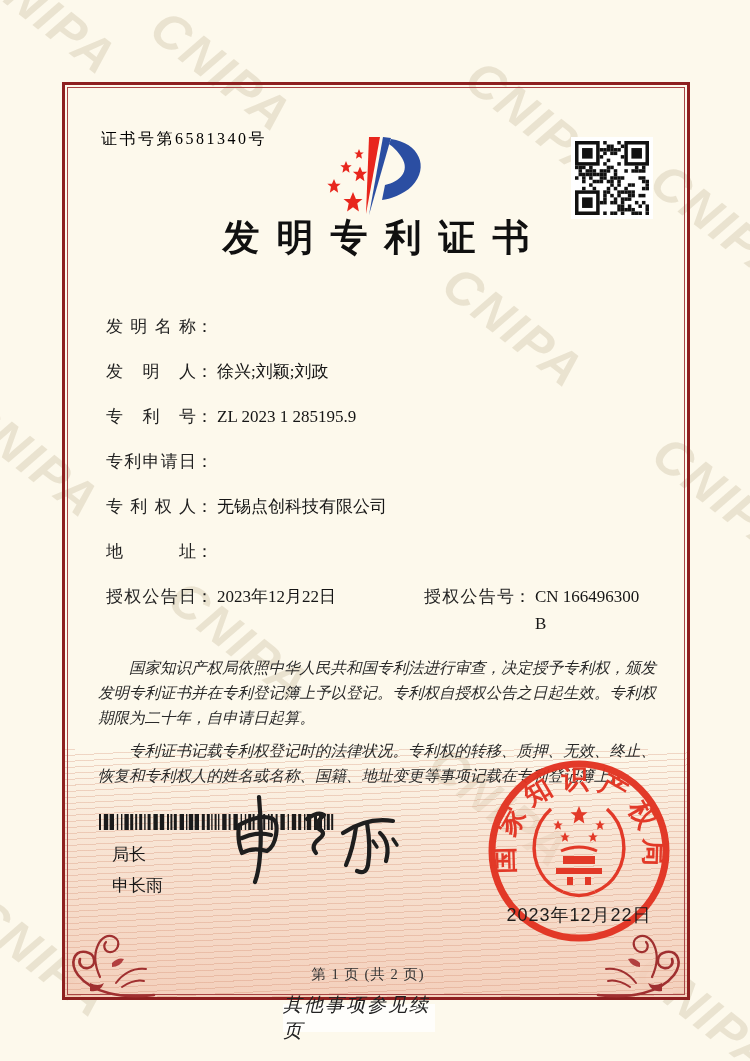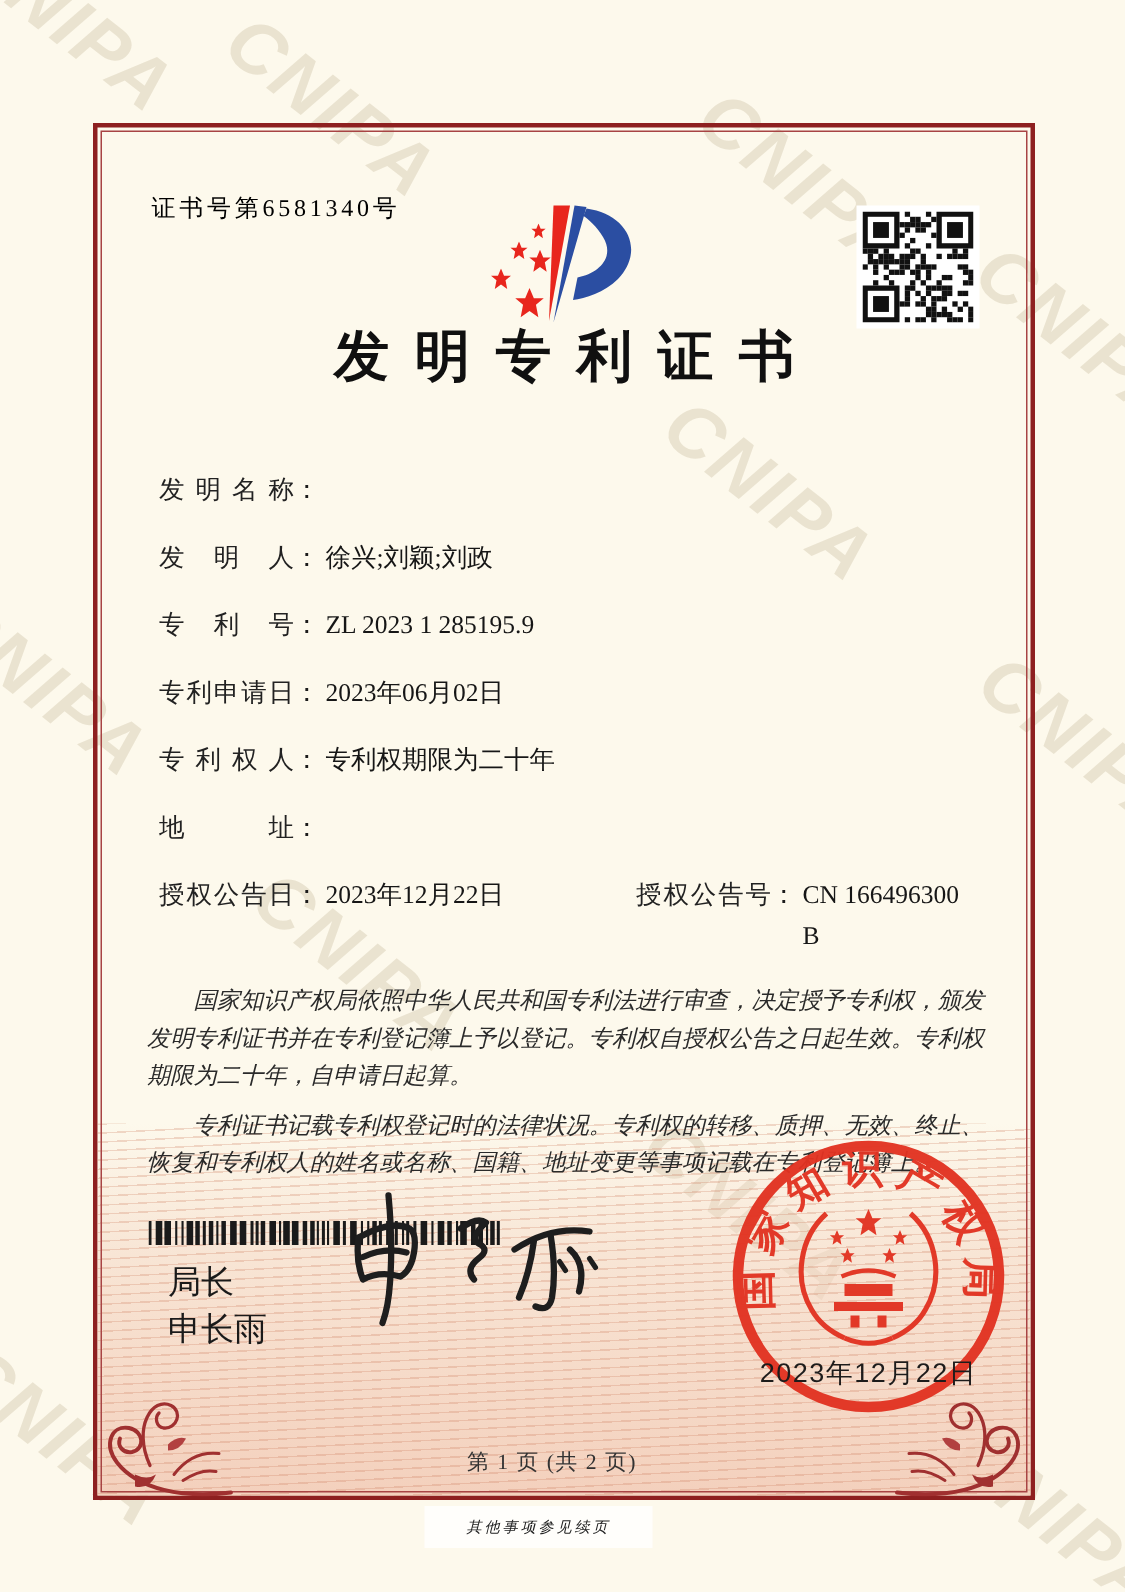--- a/index.html
+++ b/index.html
@@ -69,32 +69,32 @@
   .paras{margin-top:16px;width:566px;margin-left:-8px}
   .paras p{
     font-size:15.5px;line-height:25px;font-style:italic;
     text-indent:2em;color:#2a2a2a;margin-bottom:8px;
     font-family:"Liberation Serif","DejaVu Serif",serif;
   }
   .barcode{display:block;margin:26px 0 0 -7px;width:237px;height:16px}
   .sig-block{
     position:absolute;left:47px;top:754px;z-index:7;
     font-family:"Liberation Sans","DejaVu Sans",sans-serif;
-    font-size:22px;line-height:31px;color:#1a1a1a;
+    font-size:17px;line-height:31px;color:#1a1a1a;
   }
   .signature{position:absolute;left:150px;top:704px;width:205px;height:98px;z-index:7}
   .seal{position:absolute;left:418px;top:670px;width:192px;height:192px;z-index:8;opacity:.96}
   .page-num{
     position:absolute;left:0;right:16px;bottom:13px;text-align:center;
     font-size:14.5px;color:#333;z-index:7;letter-spacing:1px;
   }
   .footer-note{
     position:absolute;left:283px;top:1004px;width:152px;height:28px;
     background:#fffefb;display:flex;align-items:center;justify-content:center;
-    font-size:10px;font-style:italic;color:#222;letter-spacing:2px;
+    font-size:19px;font-style:italic;color:#222;letter-spacing:2px;
   }
 </style>
 </head>
 <body>
 
 <div class="page">
 
   <div class="watermarks">
       <span class="wm" style="left: -35px; top: -15px;">CNIPA</span>
       <span class="wm" style="left: 140px; top: 42px;">CNIPA</span>
@@ -327,33 +327,32 @@
           <div class="frow">
             <div class="fcell">
               <span class="flabel">
                 <span>专</span>
                 <span>利</span>
                 <span>申</span>
                 <span>请</span>
                 <span>日</span>
               </span>
               <span class="fcolon">：</span>
-              <span class="fvalue">2023年06月02日</span>
             </div>
           </div>
           <div class="frow">
             <div class="fcell">
               <span class="flabel">
                 <span>专</span>
                 <span>利</span>
                 <span>权</span>
                 <span>人</span>
               </span>
               <span class="fcolon">：</span>
-              <span class="fvalue">专利权期限为二十年</span>
+              <span class="fvalue">无锡点创科技有限公司</span>
             </div>
           </div>
           <div class="frow">
             <div class="fcell">
               <span class="flabel">
                 <span>地</span>
                 <span>址</span>
               </span>
               <span class="fcolon">：</span>
             </div>

